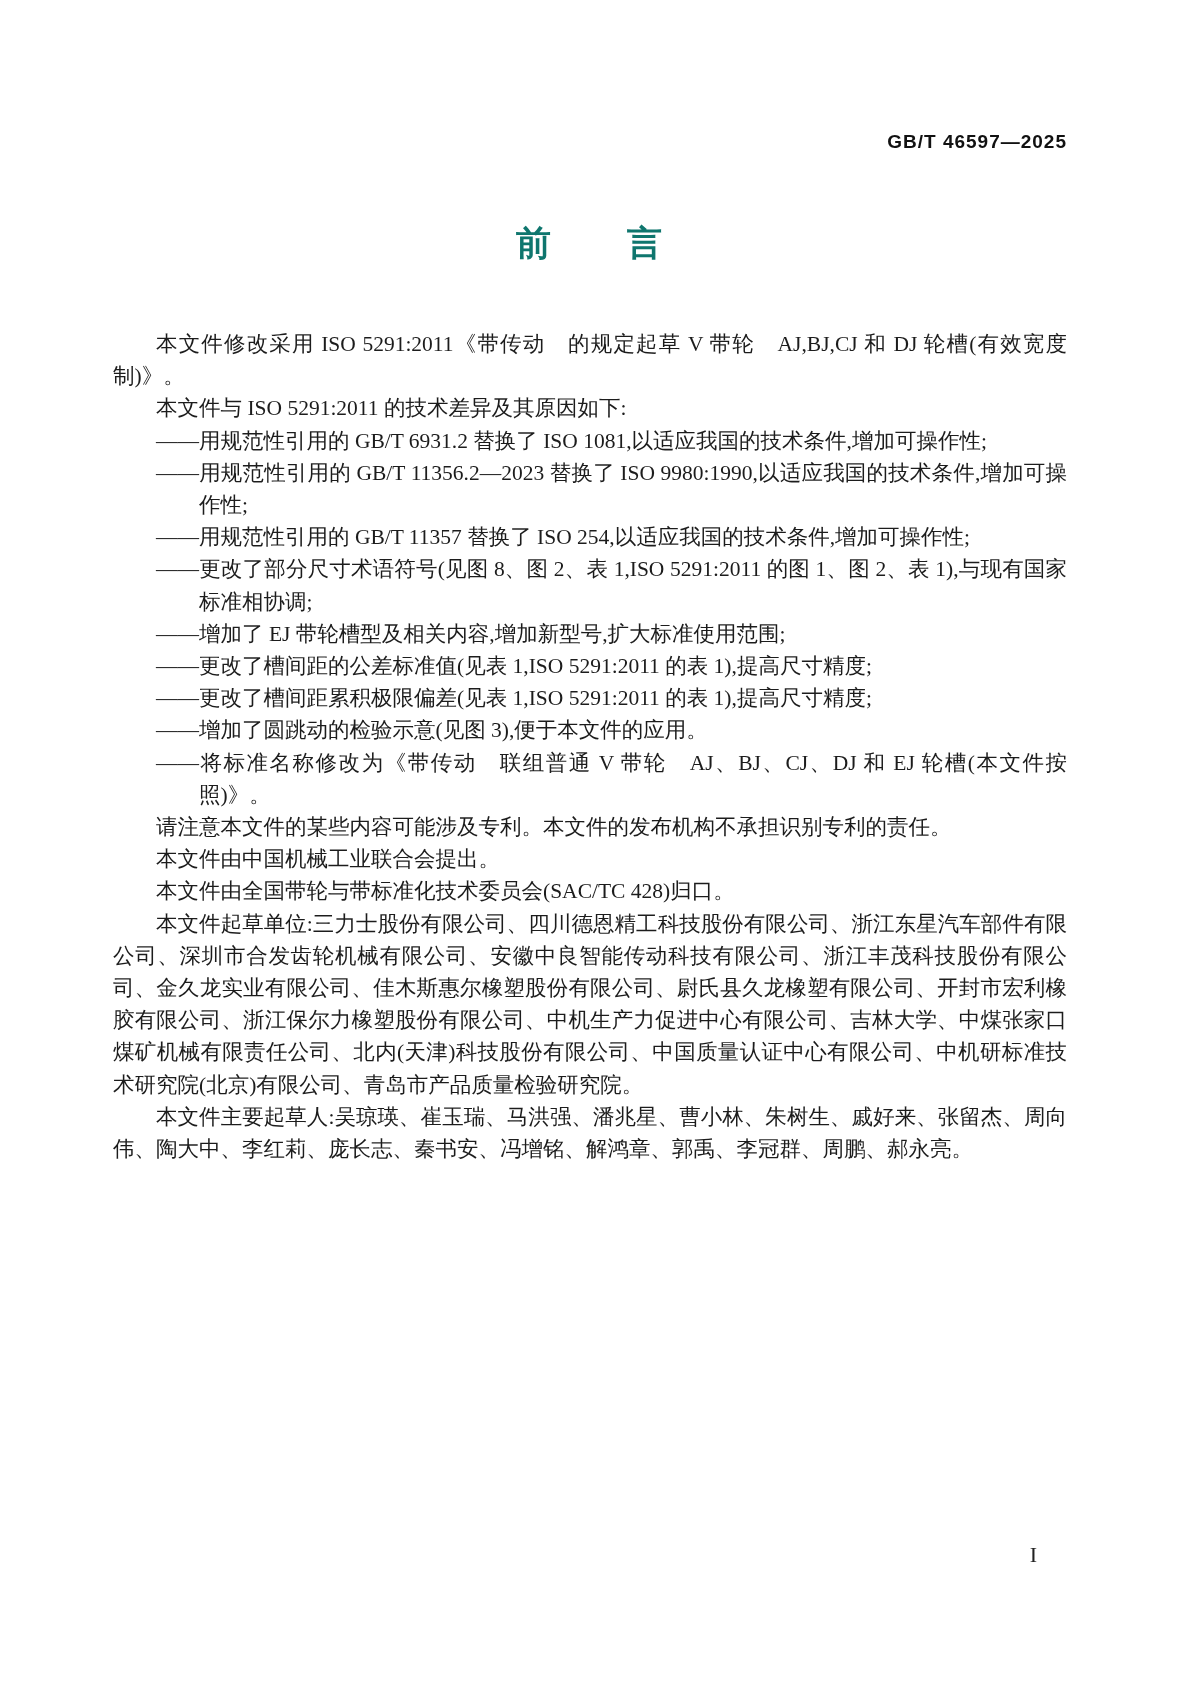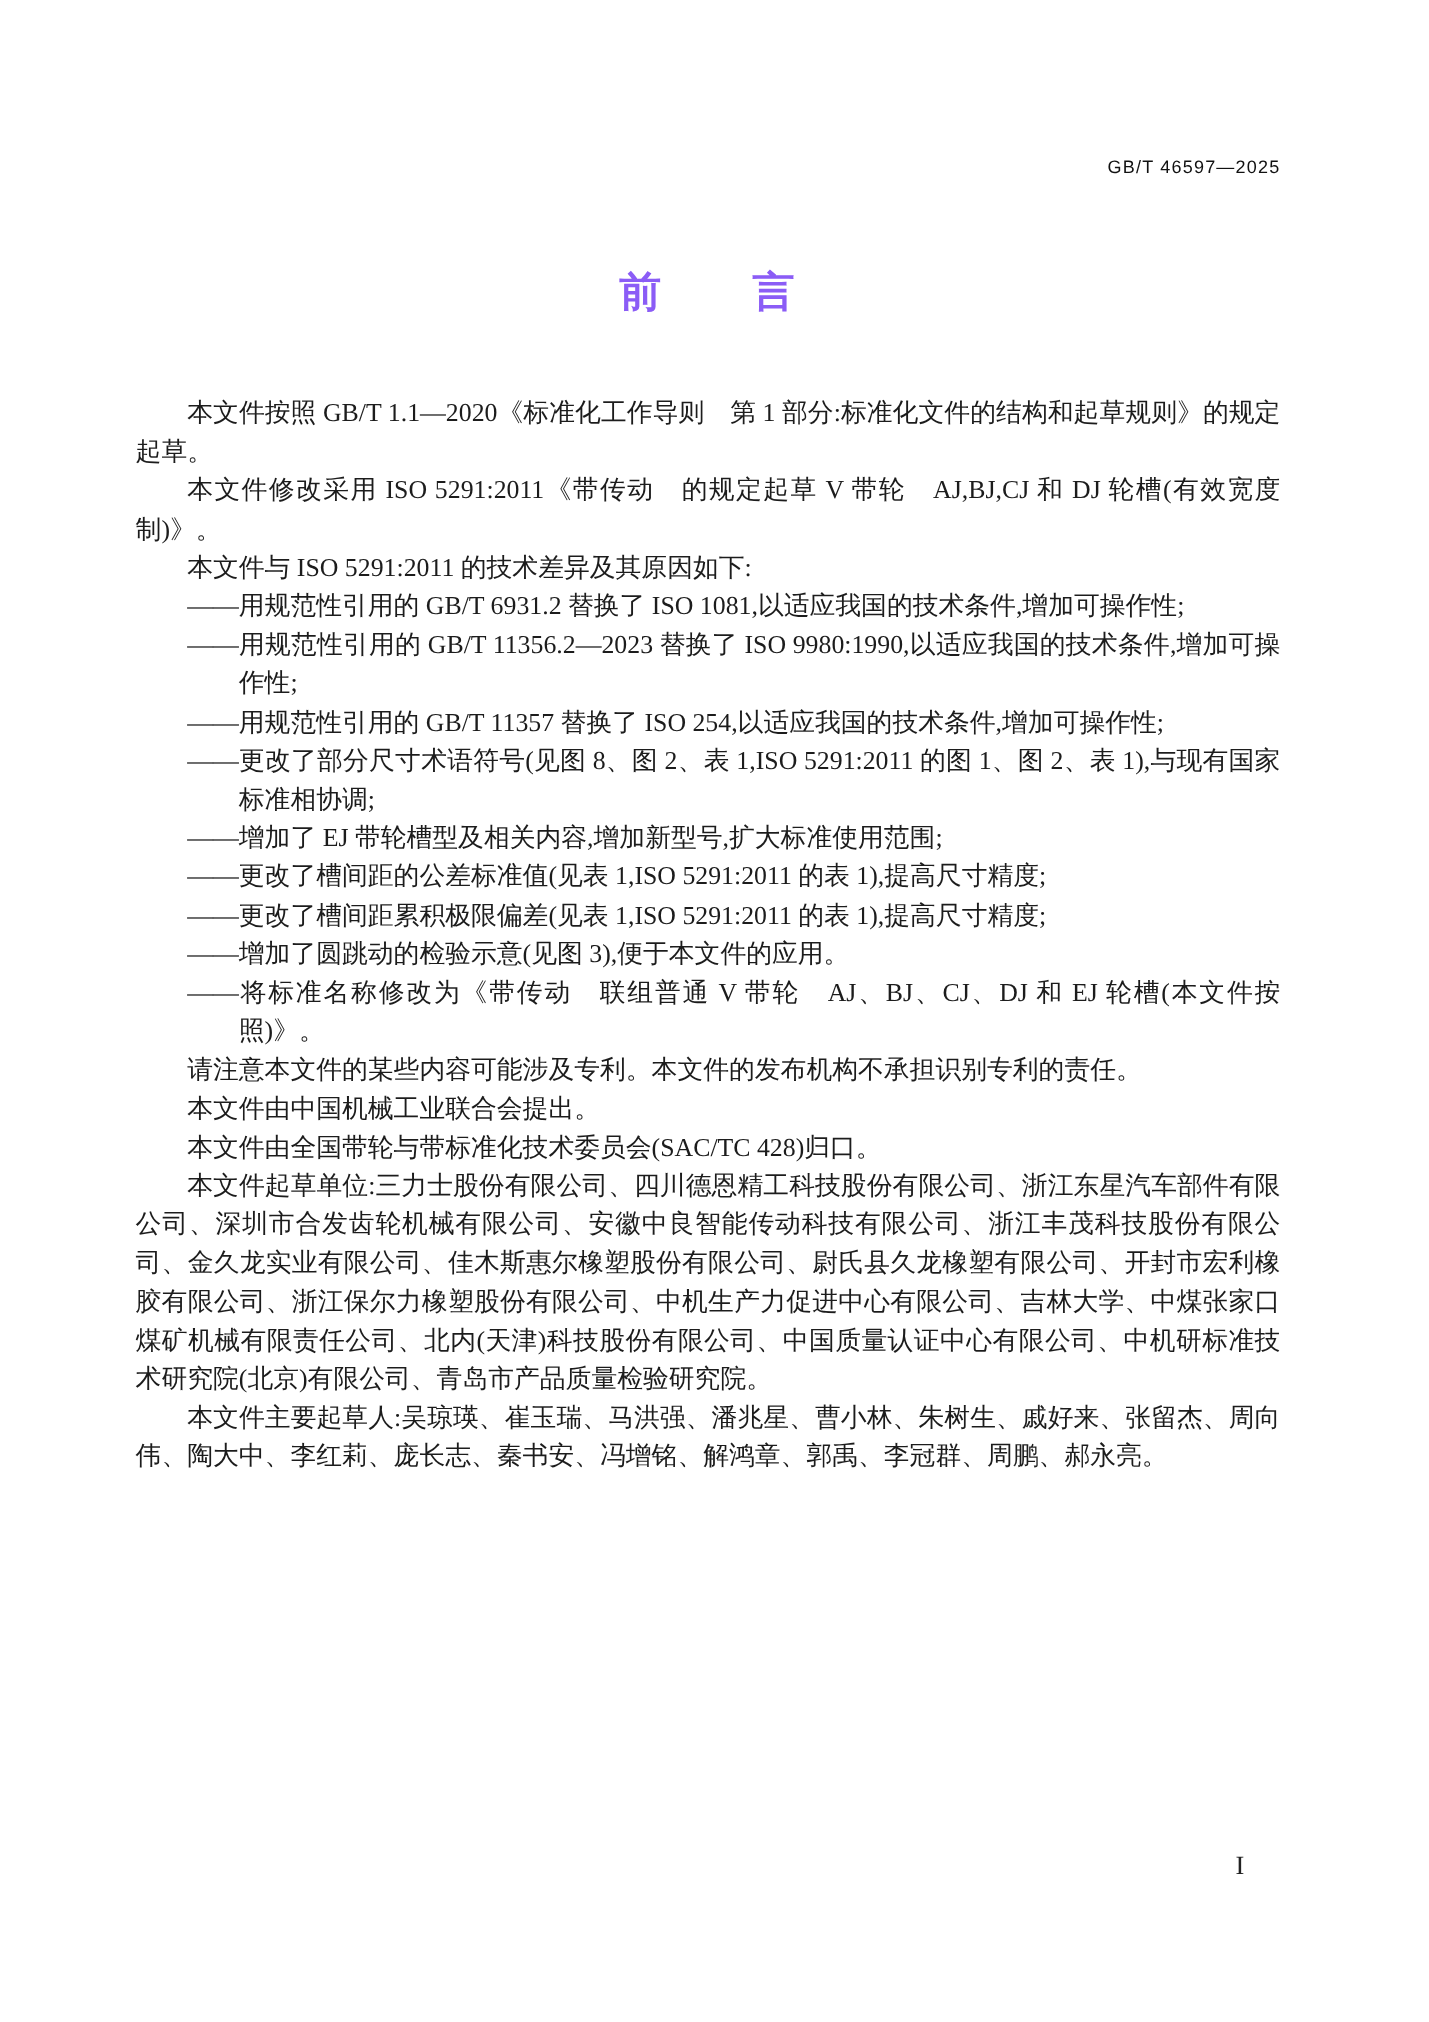--- a/index.html
+++ b/index.html
@@ -19,37 +19,37 @@
   }
   .doc-header {
     position: absolute;
     top: 131px;
     left: 113px;
     width: 954px;
     text-align: right;
   }
   .std-code {
     font-family: "Liberation Sans", "DejaVu Sans", sans-serif;
-    font-weight: 400;
-    font-size: 15px;
+    font-weight: 700;
+    font-size: 19px;
     letter-spacing: 1px;
     color: #111;
   }
   .doc-title {
     position: absolute;
     top: 220px;
     left: 113px;
     width: 954px;
     margin: 0;
     text-align: center;
     font-family: "Liberation Sans", "DejaVu Sans", sans-serif;
     font-weight: 700;
     font-size: 35px;
     letter-spacing: 2px;
-    color: #8b5cf6;
+    color: #0f766e;
   }
   .doc-body {
     position: absolute;
     top: 328px;
     left: 113px;
     width: 954px;
     font-size: 21.5px;
     line-height: 32.2px;
     text-align: justify;
     text-justify: inter-ideograph;
@@ -83,21 +83,20 @@
 
 <div class="page">
 
   <header class="doc-header">
     <span class="std-code">GB/T 46597—2025</span>
   </header>
 
   <h1 class="doc-title">前　　言</h1>
 
   <main class="doc-body">
-    <p class="para">本文件按照 GB/T 1.1—2020《标准化工作导则　第 1 部分:标准化文件的结构和起草规则》的规定起草。</p>
     <p class="para">本文件修改采用 ISO 5291:2011《带传动　的规定起草 V 带轮　AJ,BJ,CJ 和 DJ 轮槽(有效宽度制)》。</p>
     <p class="para">本文件与 ISO 5291:2011 的技术差异及其原因如下:</p>
     <p class="para dash">——用规范性引用的 GB/T 6931.2 替换了 ISO 1081,以适应我国的技术条件,增加可操作性;</p>
     <p class="para dash">——用规范性引用的 GB/T 11356.2—2023 替换了 ISO 9980:1990,以适应我国的技术条件,增加可操作性;</p>
     <p class="para dash">——用规范性引用的 GB/T 11357 替换了 ISO 254,以适应我国的技术条件,增加可操作性;</p>
     <p class="para dash">——更改了部分尺寸术语符号(见图 8、图 2、表 1,ISO 5291:2011 的图 1、图 2、表 1),与现有国家标准相协调;</p>
     <p class="para dash">——增加了 EJ 带轮槽型及相关内容,增加新型号,扩大标准使用范围;</p>
     <p class="para dash">——更改了槽间距的公差标准值(见表 1,ISO 5291:2011 的表 1),提高尺寸精度;</p>
     <p class="para dash">——更改了槽间距累积极限偏差(见表 1,ISO 5291:2011 的表 1),提高尺寸精度;</p>
     <p class="para dash">——增加了圆跳动的检验示意(见图 3),便于本文件的应用。</p>

